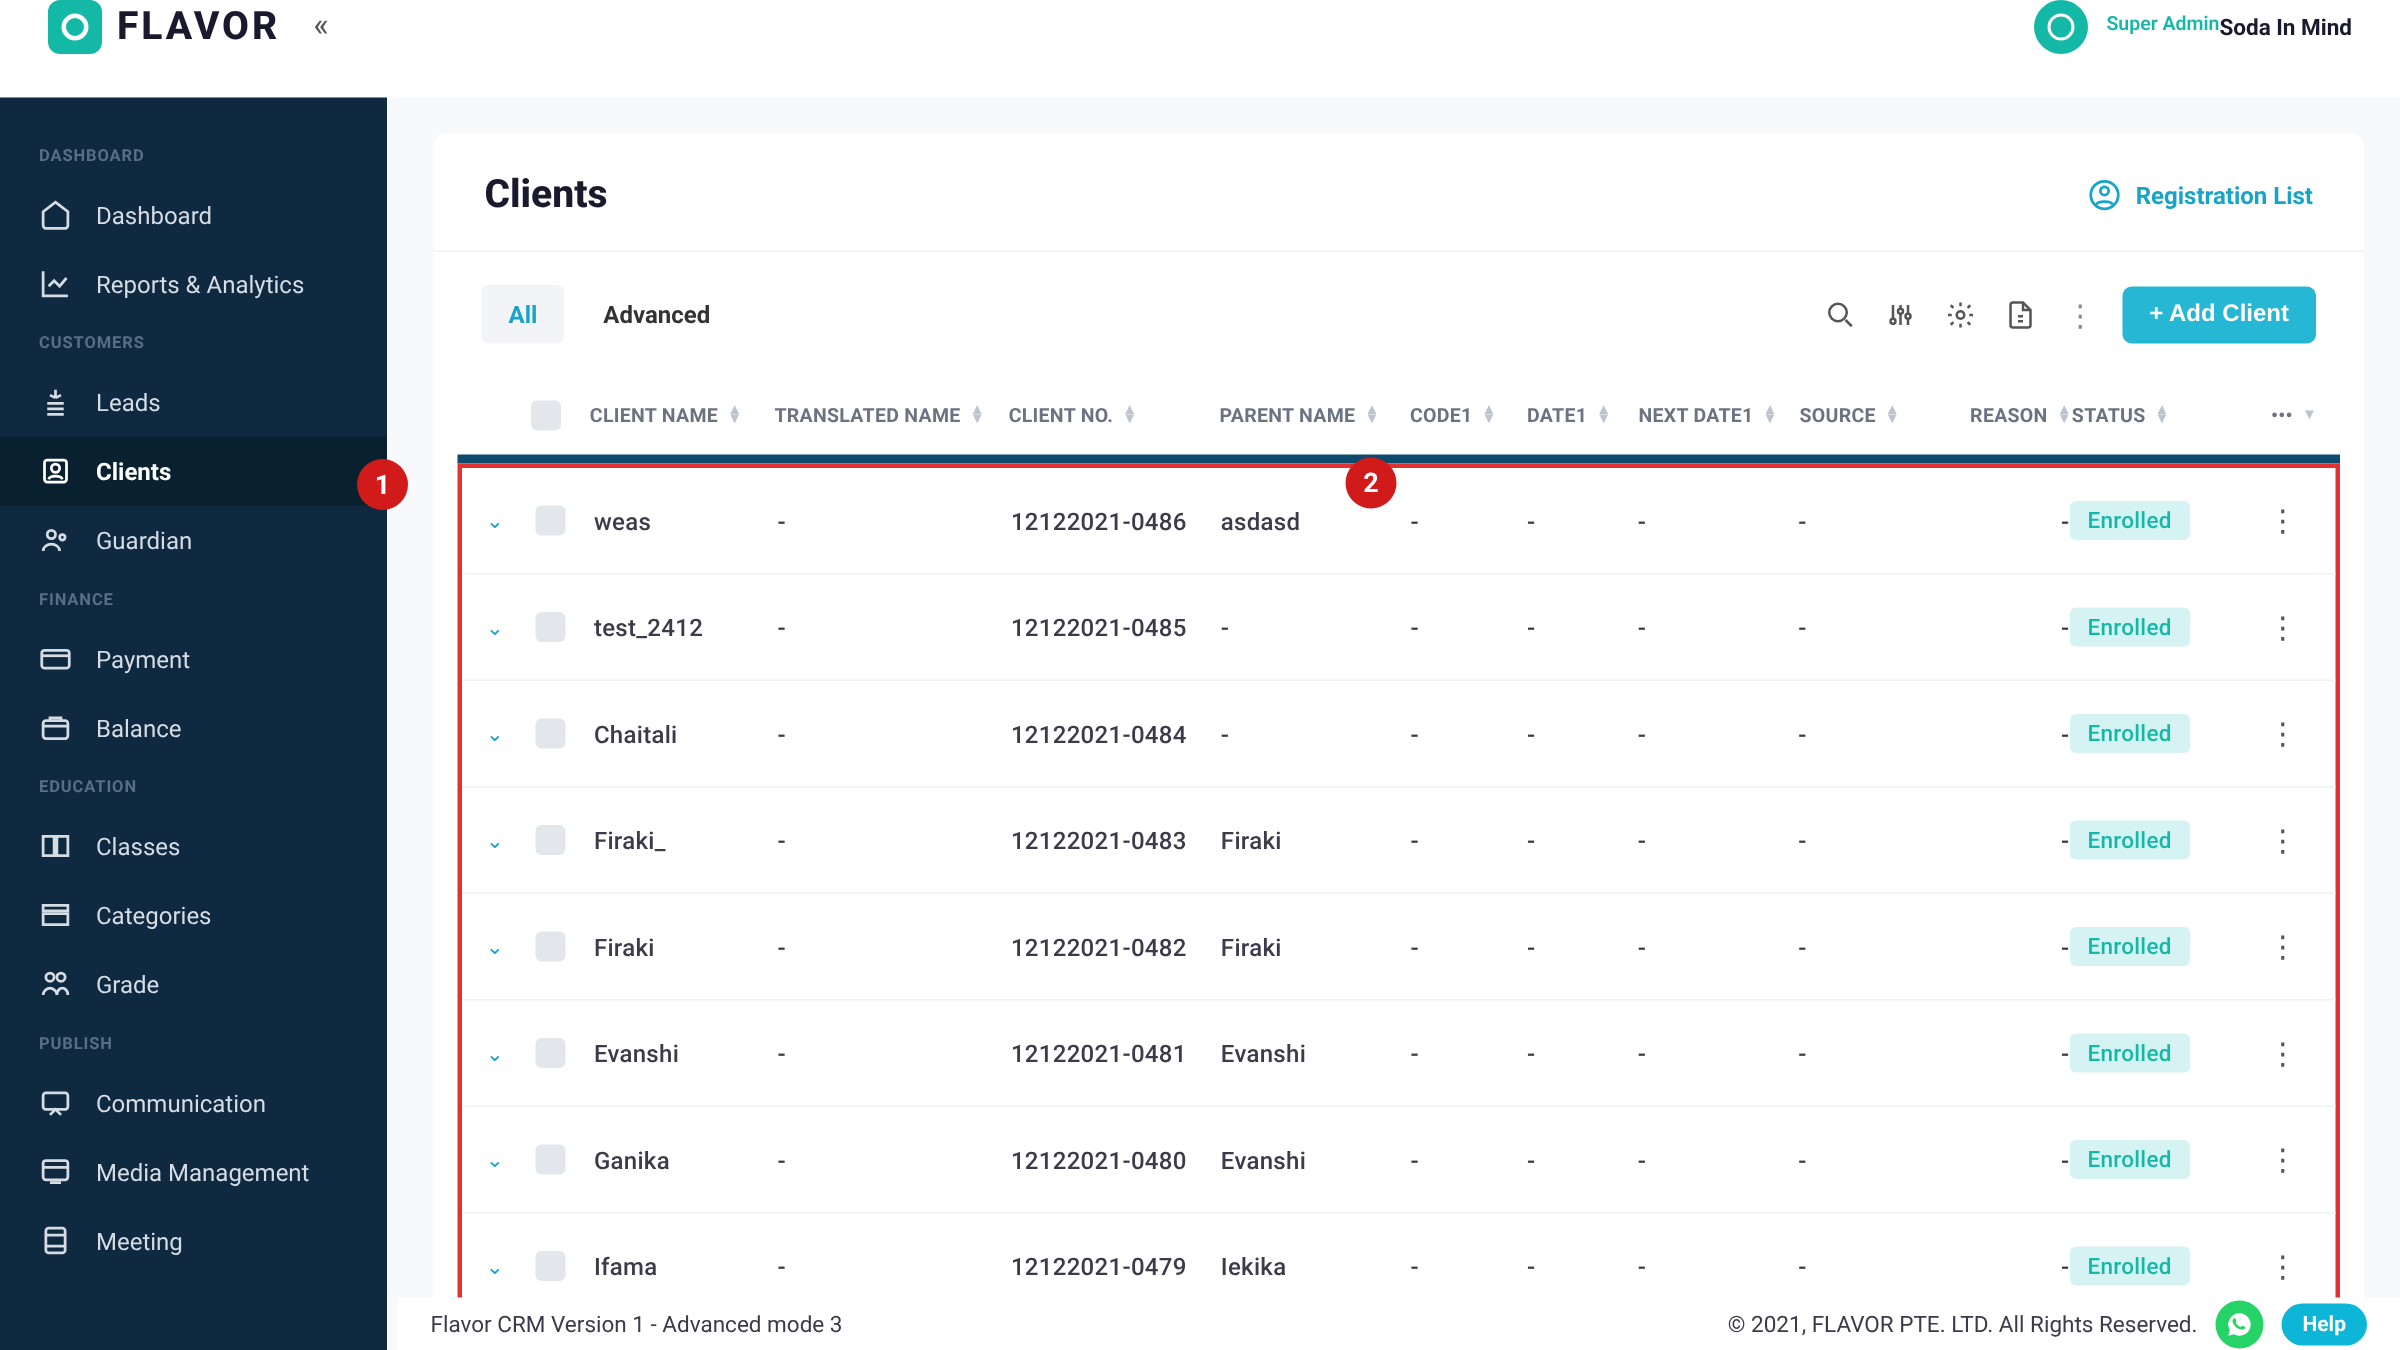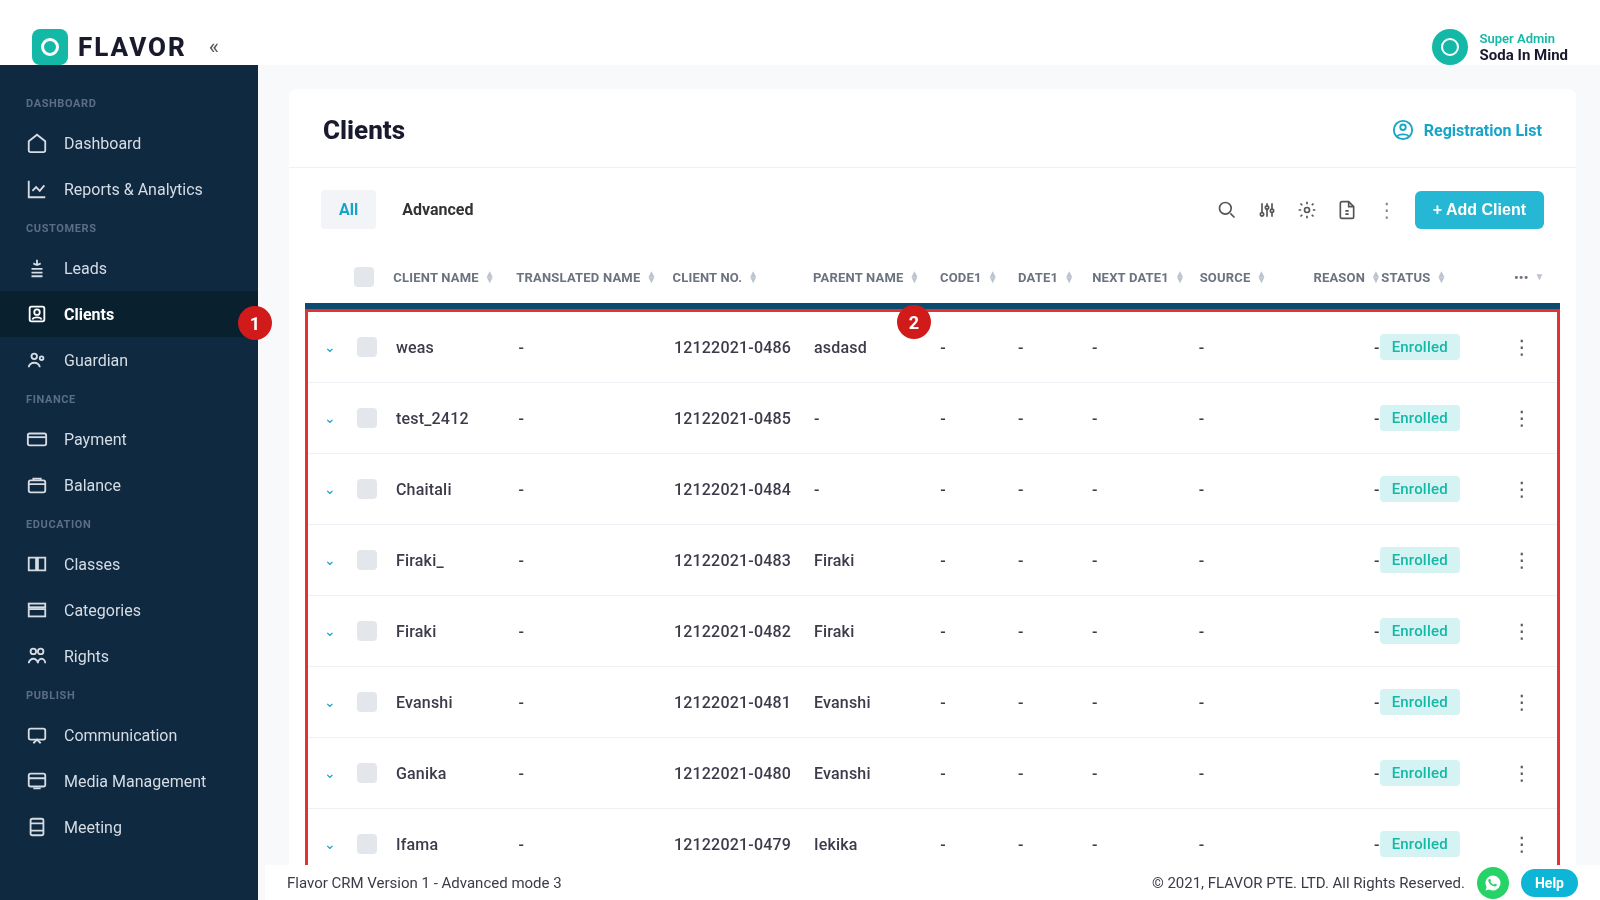--- a/index.html
+++ b/index.html
@@ -1,29 +1,29 @@
 <!DOCTYPE html>
 <html><head>
 <meta charset="utf-8">
 <style>
 * { margin: 0; padding: 0; box-sizing: border-box; }
 body { font-family: -apple-system, BlinkMacSystemFont, 'Segoe UI', Roboto, sans-serif; background: #f8f9fb; color: #1a1a2e; width: 1600px; height: 900px; overflow: hidden; position: relative; }
 
 
-.header { position: absolute; top: 0; left: 0; right: 0; height: 65px; background: #fff; display: flex; align-items: flex-end; padding: 0 32px; justify-content: space-between; }
+.header { position: absolute; top: 0; left: 0; right: 0; height: 65px; background: #fff; display: flex; align-items: flex-start; padding: 0 32px; justify-content: space-between; }
 .header-left { display: flex; align-items: center; gap: 22px; }
 .logo-box { display: flex; align-items: center; gap: 10px; }
 .logo-icon { width: 36px; height: 36px; background: #14b8a6; border-radius: 8px; display: flex; align-items: center; justify-content: center; position: relative; }
 .logo-icon-inner { width: 18px; height: 18px; border: 3px solid #fff; border-radius: 50%; background: #14b8a6; }
 .logo-text { font-size: 26px; font-weight: 800; letter-spacing: 2px; color: #1a1a2e; }
 .collapse-btn { font-size: 22px; color: #555; cursor: pointer; line-height: 1; }
 .header-right { display: flex; align-items: center; gap: 12px; }
 .user-badge { width: 36px; height: 36px; background: #14b8a6; border-radius: 50%; display: flex; align-items: center; justify-content: center; }
 .user-badge-inner { width: 18px; height: 18px; border: 2.5px solid #fff; border-radius: 50%; }
-.user-info { display: flex; flex-direction: column; }
+.user-info { display: flex; flex-direction: row; }
 .user-role { font-size: 13px; color: #14b8a6; font-weight: 600; }
 .user-company { font-size: 15px; font-weight: 700; color: #1a1a2e; }
 
 
 .sidebar { position: absolute; left: 0; top: 65px; bottom: 0; width: 258px; background: #0f2940; color: #cdd7e2; overflow-y: auto; padding: 22px 0 26px; }
 .sidebar::-webkit-scrollbar { width: 0; }
 .side-section-title { font-size: 11px; font-weight: 700; letter-spacing: 0.6px; color: #5a6e86; padding: 10px 26px 10px; text-transform: uppercase; }
 .side-item { display: flex; align-items: center; gap: 16px; padding: 12px 26px; font-size: 16px; color: #d5dce4; cursor: pointer; position: relative; }
 .side-item.active { background: #09202f; color: #fff; font-weight: 700; }
 .side-item .ic { width: 22px; height: 22px; display: flex; align-items: center; justify-content: center; flex-shrink: 0; }
@@ -196,21 +196,21 @@
     <span>Categories</span>
   </div>
   <div class="side-item">
     <span class="ic">
         <svg width="22" height="22" viewBox="0 0 24 24" fill="none" stroke-width="2">
           <circle cx="8" cy="7" r="3"></circle>
           <circle cx="16" cy="7" r="3"></circle>
           <path d="M3 20c0-3 3-5 5-5s5 2 5 5M13 20c0-3 2-5 4-5s4 2 4 5"></path>
         </svg>
       </span>
-    <span>Rights</span>
+    <span>Grade</span>
   </div>
 
   <div class="side-section-title">PUBLISH</div>
   <div class="side-item">
     <span class="ic">
         <svg width="22" height="22" viewBox="0 0 24 24" fill="none" stroke-width="2">
           <rect x="3" y="5" width="18" height="12" rx="2"></rect>
           <path d="M8 21l4-4 4 4"></path>
         </svg>
       </span>

